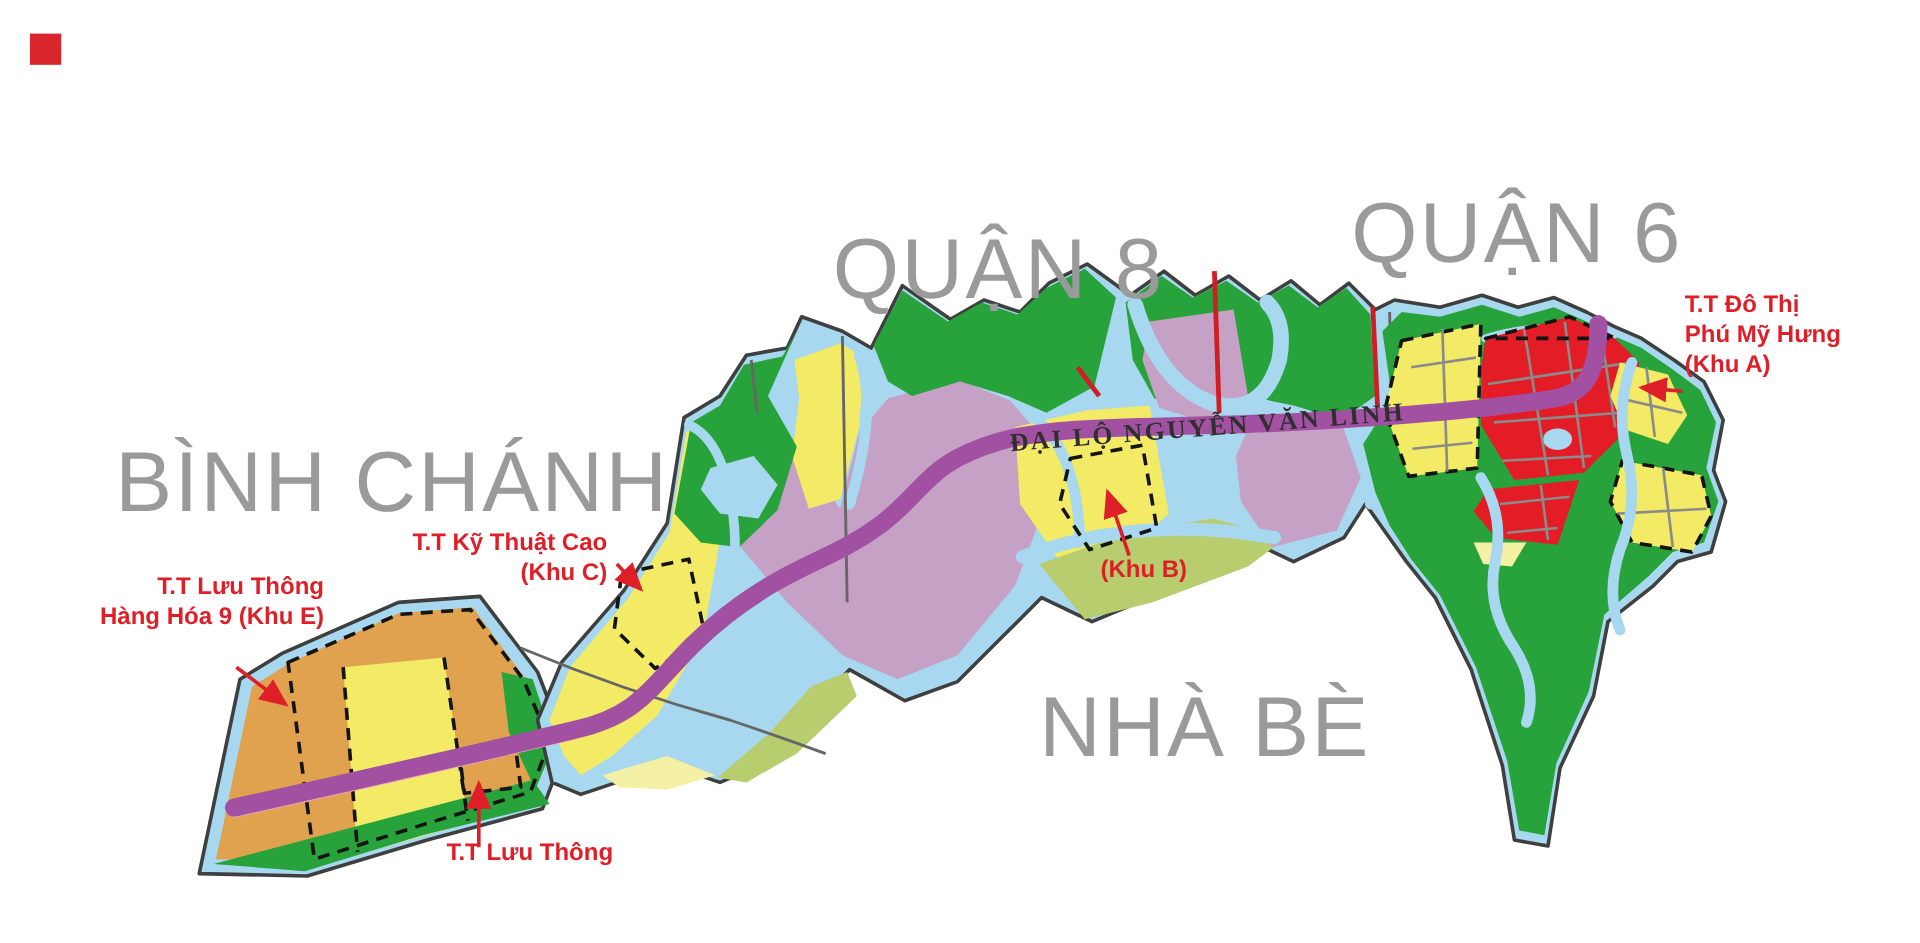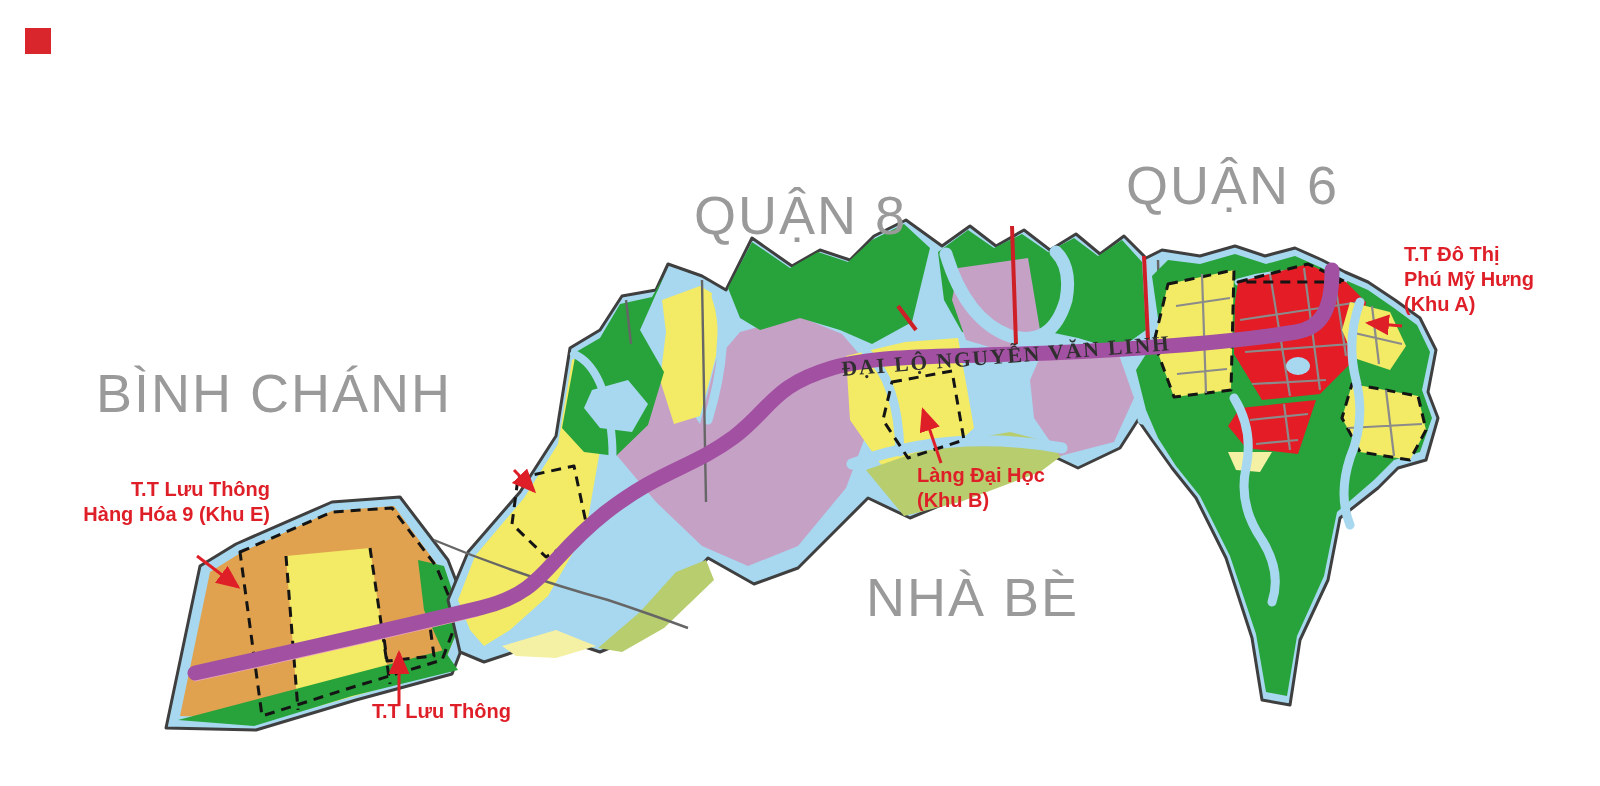--- a/index.html
+++ b/index.html
@@ -26,21 +26,21 @@
   .redroad{stroke:var(--c-red-road);stroke-width:4;fill:none;}
   .blvd{stroke:var(--c-boulevard);stroke-width:15;fill:none;stroke-linecap:round;stroke-linejoin:round;}
   .blvd-pink{stroke:var(--c-pink-edge);stroke-width:3;fill:none;stroke-linecap:round;}
   .arrow{stroke:var(--c-label-red);stroke-width:3;fill:none;}
   .arrow-head{fill:var(--c-label-red);}
   .road-text{
     font-family:"Liberation Serif",serif;font-weight:700;font-size:21.5px;
     letter-spacing:2px;fill:var(--c-road-text);
   }
   .district{
-    position:absolute;color:var(--c-label-gray);font-size:54px;font-weight:400;
+    position:absolute;color:var(--c-label-gray);font-size:71px;font-weight:400;
     letter-spacing:2px;white-space:nowrap;text-align:right;
   }
   .zone{
     position:absolute;color:var(--c-label-red);font-size:20px;font-weight:700;
     line-height:1.25;white-space:nowrap;
   }
   .zone.right{text-align:right;}
   #marker{
     position:absolute;left:25px;top:28px;width:26px;height:26px;
     background:var(--c-marker-red);
@@ -170,28 +170,31 @@
   <div class="district" style="left:694px;top:184px;">QUẬN 8</div>
   <div class="district" style="left:1126px;top:154px;">QUẬN 6</div>
   <div class="district" style="left:866px;top:566px;">NHÀ BÈ</div>
 
   <div class="zone" style="left:1404px;top:242px;">
     <div>T.T Đô Thị</div>
     <div>Phú Mỹ Hưng</div>
     <div>(Khu A)</div>
   </div>
 
+  <div class="zone right" style="left:288px;top:440px;width:218px;">
+    <div>T.T Kỹ Thuật Cao</div>
+    <div>(Khu C)</div>
+  </div>
 
   <div class="zone right" style="left:40px;top:477px;width:230px;">
     <div>T.T Lưu Thông</div>
     <div>Hàng Hóa 9 (Khu E)</div>
   </div>
 
   <div class="zone" style="left:917px;top:463px;">
-    <div>Làng Đại Học</div>
     <div>(Khu B)</div>
   </div>
 
   <div class="zone" style="left:372px;top:699px;">
     <div>T.T Lưu Thông</div>
   </div>
 
 </div>
 
 </body></html>

